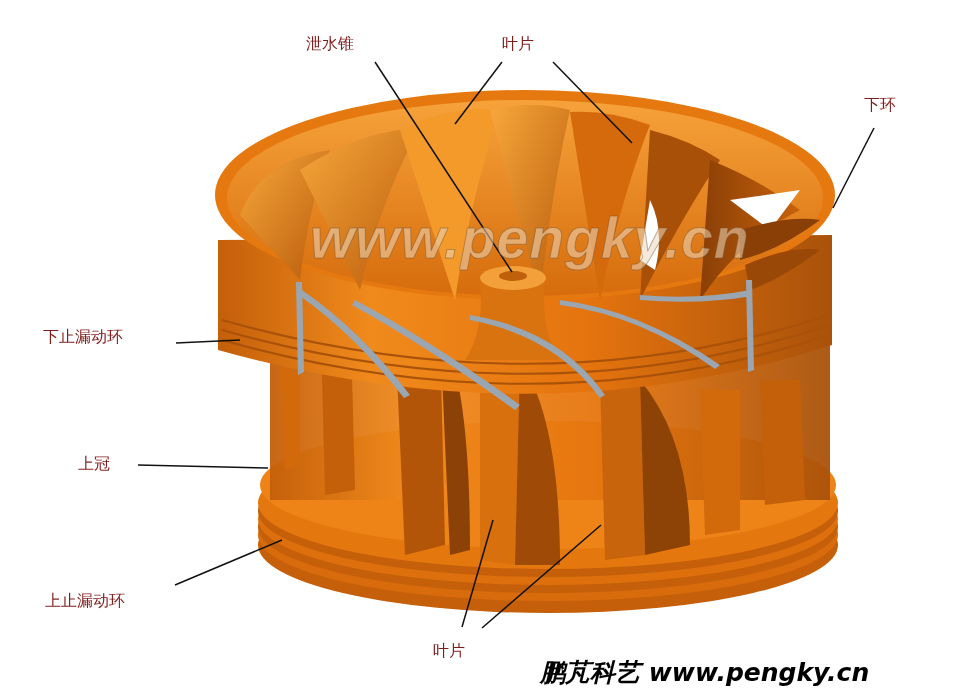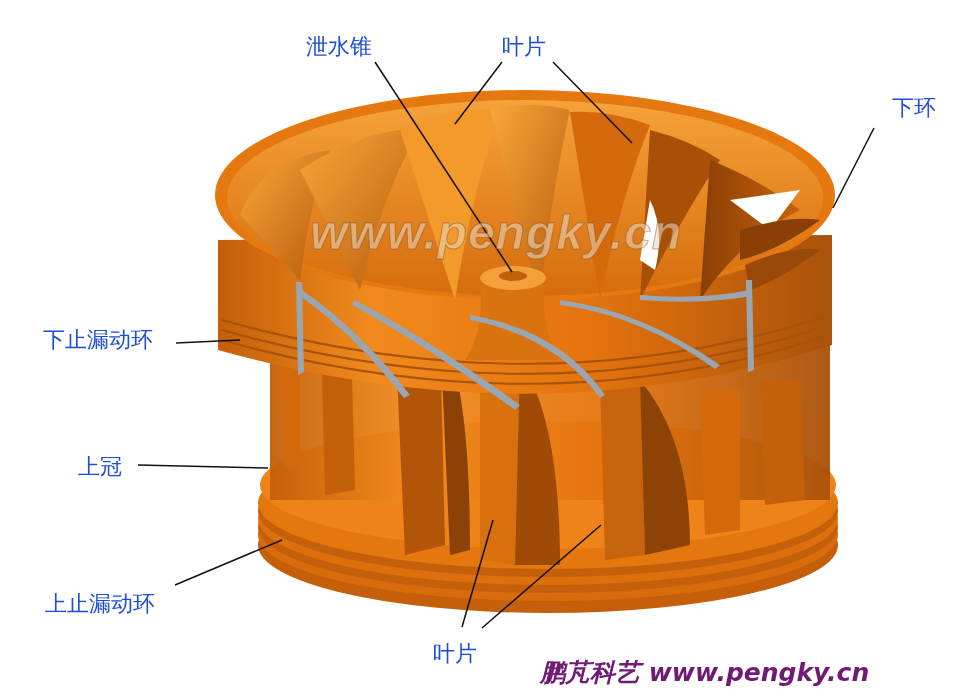--- a/index.html
+++ b/index.html
@@ -1,20 +1,20 @@
 <!DOCTYPE html>
 <html><head>
 <meta charset="utf-8">
 <style>
   html, body { margin:0; padding:0; background:#ffffff; }
   .stage { position:relative; width:960px; height:700px; overflow:hidden; background:#ffffff; font-family:"DejaVu Sans", sans-serif; }
   svg.art { position:absolute; left:0; top:0; }
-  .label { position:absolute; font-size:22px; color:#1d4ed8; white-space:nowrap; line-height:1; }
-  .footer { position:absolute; left:540px; top:656px; font-size:25px; font-style:italic; font-weight:bold; color:#701a75; white-space:nowrap; font-family:"DejaVu Sans", sans-serif; }
-  .watermark { position:absolute; left:310px; top:205px; font-size:48px; font-style:italic; font-weight:bold; color:rgba(235,215,190,0.55); -webkit-text-stroke:1px rgba(120,80,40,0.45); white-space:nowrap; font-family:"Liberation Sans", sans-serif; letter-spacing:1px; }
+  .label { position:absolute; font-size:16px; color:#7f1d1d; white-space:nowrap; line-height:1; }
+  .footer { position:absolute; left:540px; top:656px; font-size:25px; font-style:italic; font-weight:bold; color:#000000; white-space:nowrap; font-family:"DejaVu Sans", sans-serif; }
+  .watermark { position:absolute; left:310px; top:205px; font-size:57px; font-style:italic; font-weight:bold; color:rgba(235,215,190,0.55); -webkit-text-stroke:1px rgba(120,80,40,0.45); white-space:nowrap; font-family:"Liberation Sans", sans-serif; letter-spacing:1px; }
 </style>
 </head>
 <body>
 
 <div class="stage">
 
   <svg class="art" width="960" height="700" viewBox="0 0 960 700">
     <defs>
       <linearGradient id="bodyG" x1="0" x2="1" y1="0" y2="0">
         <stop offset="0" stop-color="#c45f0a"></stop>
@@ -109,20 +109,20 @@
       <line x1="175" y1="585" x2="282" y2="540"></line>
       <line x1="462" y1="627" x2="493" y2="520"></line>
       <line x1="482" y1="628" x2="601" y2="525"></line>
     </g>
   </svg>
 
   <div class="watermark">www.pengky.cn</div>
 
   <div class="label" style="left:306px; top:36px;">泄水锥</div>
   <div class="label" style="left:502px; top:36px;">叶片</div>
-  <div class="label" style="left:864px; top:97px;margin-left:28px;">下环</div>
+  <div class="label" style="left:864px; top:97px;">下环</div>
   <div class="label" style="left:43px; top:329px;">下止漏动环</div>
   <div class="label" style="left:78px; top:456px;text-align:center;">上冠</div>
   <div class="label" style="left:45px; top:586px;margin-top:7px;">上止漏动环</div>
   <div class="label" style="left:433px; top:643px;">叶片</div>
 
   <div class="footer">鹏芃科艺 www.pengky.cn</div>
 </div>
 
 </body></html>

